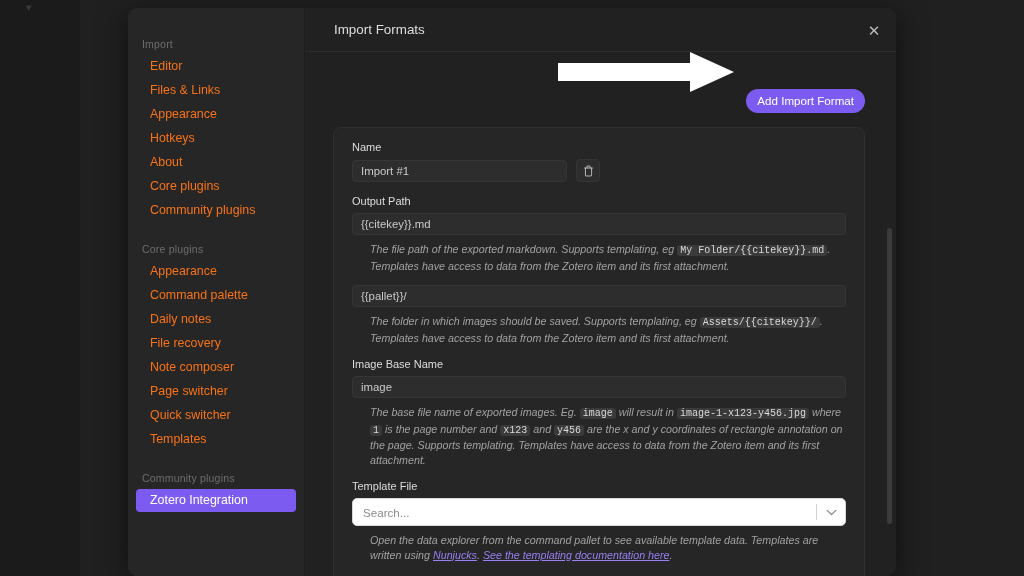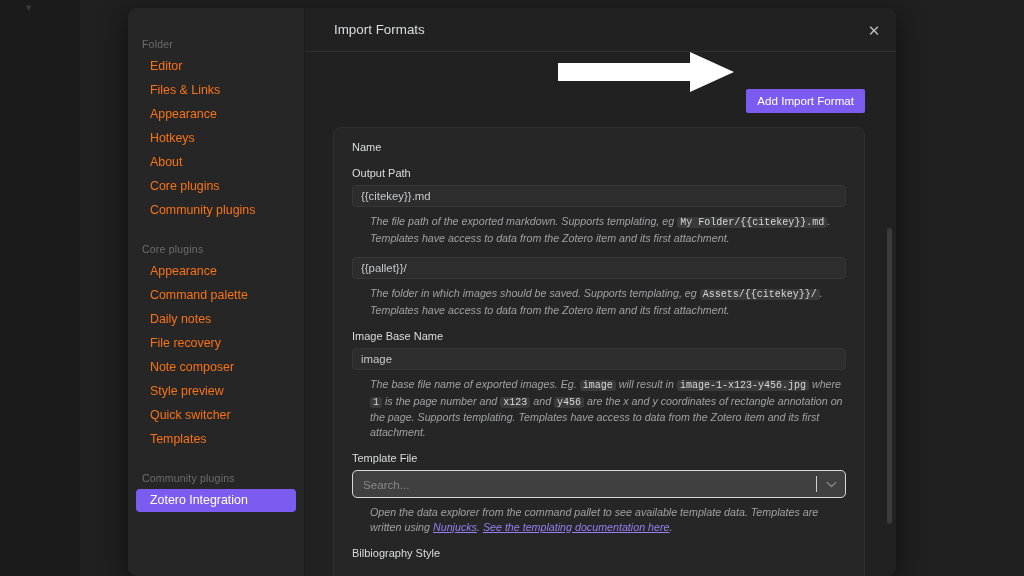--- a/index.html
+++ b/index.html
@@ -139,21 +139,21 @@
     height: 42px;
     display: flex;
     align-items: center;
     justify-content: flex-end;
     padding: 0 31px 0 0;
   }
   #add-import-format-button {
     background: #7c5cf0;
     color: #ffffff;
     border: none;
-    border-radius: 2px;
+    border-radius: 12px;
     font-family: "Liberation Sans", sans-serif;
     font-size: 11.6px;
     padding: 6px 11px 7px 11px;
     cursor: pointer;
     line-height: 1;
     white-space: nowrap;
   }
 
   
   #import-format-card {
@@ -225,21 +225,21 @@
     font-size: 10px;
   }
   .help-text a {
     color: #9b7ff5;
     text-decoration: underline;
     font-style: italic;
   }
 
   
   .search-select {
-    background: #404040;
+    background: #ffffff;
     border: 1px solid #d8d8d8;
     border-radius: 5px;
     height: 28px;
     display: flex;
     align-items: center;
     width: 100%;
     overflow: hidden;
     cursor: text;
   }
   .search-select .placeholder {
@@ -290,38 +290,38 @@
 <div id="app-backdrop">
   <div id="backdrop-left-pane"></div>
   <div id="backdrop-right-pane"></div>
   <div id="backdrop-chevron">▾</div>
 </div>
 
 <div id="settings-modal">
 
   <nav id="modal-sidebar">
 
-    <div class="nav-section-title">Folder</div>
+    <div class="nav-section-title">Import</div>
     <div class="nav-item">Editor</div>
     <div class="nav-item">Files &amp; Links</div>
     <div class="nav-item">Appearance</div>
     <div class="nav-item">Hotkeys</div>
     <div class="nav-item">About</div>
     <div class="nav-item">Core plugins</div>
     <div class="nav-item">Community plugins</div>
 
     <div class="nav-gap"></div>
 
     <div class="nav-section-title">Core plugins</div>
     <div class="nav-item">Appearance</div>
     <div class="nav-item">Command palette</div>
     <div class="nav-item">Daily notes</div>
     <div class="nav-item">File recovery</div>
     <div class="nav-item">Note composer</div>
-    <div class="nav-item">Style preview</div>
+    <div class="nav-item">Page switcher</div>
     <div class="nav-item">Quick switcher</div>
     <div class="nav-item">Templates</div>
 
     <div class="nav-gap"></div>
 
     <div class="nav-section-title">Community plugins</div>
     <div class="nav-item active">Zotero Integration</div>
   </nav>
 
   <section id="modal-content">
@@ -334,20 +334,30 @@
     <div id="content-scroll">
 
       <div id="toolbar-row">
         <button id="add-import-format-button">Add Import Format</button>
       </div>
 
       <div id="import-format-card">
 
         <div class="field-group">
           <div class="field-label">Name</div>
+          <div class="name-row">
+            <div class="text-input">Import #1</div>
+            <div id="delete-format-button">
+              <svg width="11" height="12" viewBox="0 0 14 15" fill="none" stroke="#b0b1b3" stroke-width="1.3" stroke-linecap="round" stroke-linejoin="round">
+                <path d="M1.8 3.6h10.4"></path>
+                <path d="M5 3.6V2.2a1 1 0 0 1 1-1h2a1 1 0 0 1 1 1v1.4"></path>
+                <path d="M3.1 3.6v9a1.2 1.2 0 0 0 1.2 1.2h5.4a1.2 1.2 0 0 0 1.2-1.2v-9"></path>
+              </svg>
+            </div>
+          </div>
         </div>
 
         <div class="field-group">
           <div class="field-label">Output Path</div>
           <div class="text-input">{{citekey}}.md</div>
           <div class="help-text"><span>The file path of the exported markdown. Supports templating, eg </span><code>My Folder/{{citekey}}.md</code><span>. Templates have access to data from the Zotero item and its first attachment.</span></div>
         </div>
 
         <div class="field-group">
           <div class="text-input">{{pallet}}/</div>

